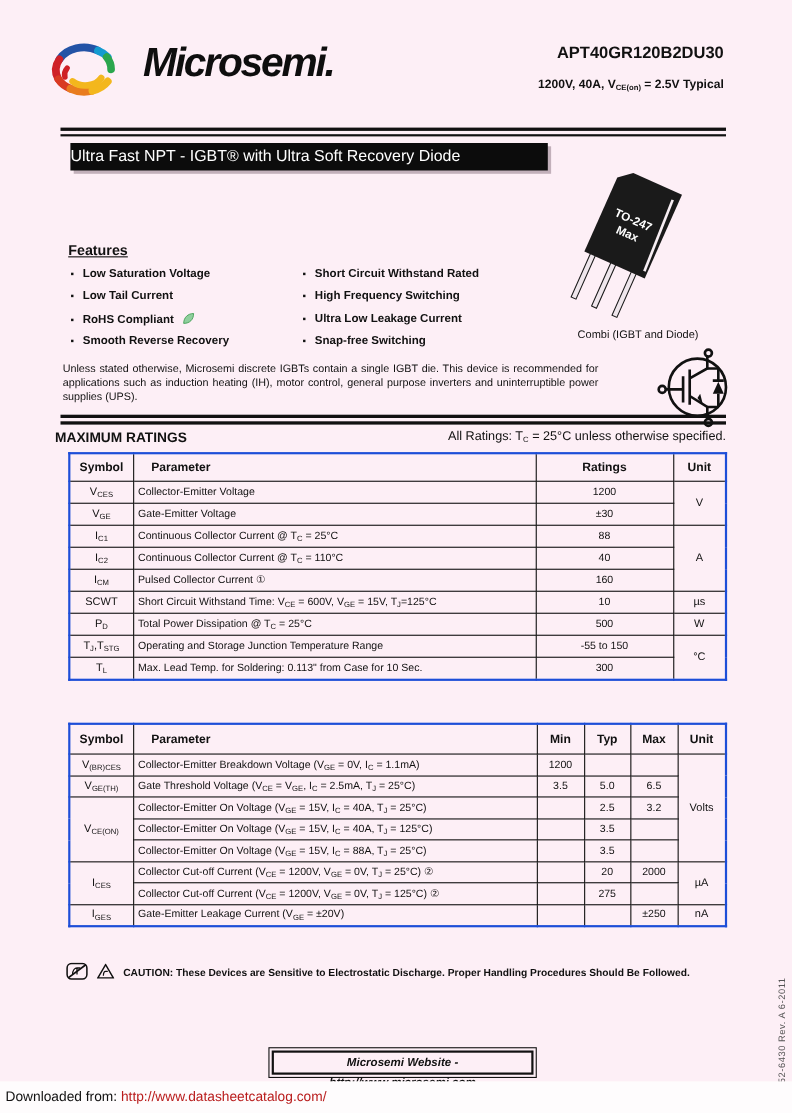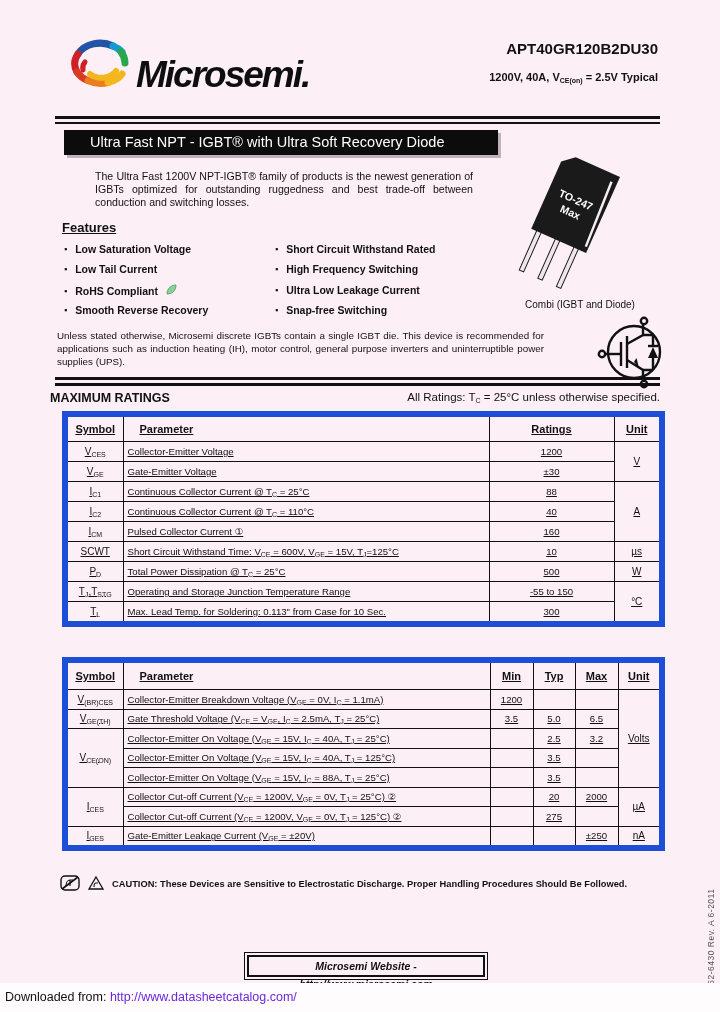--- a/index.html
+++ b/index.html
@@ -2,51 +2,51 @@
 <html><head>
 <meta charset="utf-8">
 <style>
   html,body{margin:0;padding:0;}
   body{font-family:"Liberation Sans","DejaVu Sans",sans-serif;color:#111;}
   .page{position:relative;width:720px;height:1012px;background:#fdeff6;overflow:hidden;}
   .abs{position:absolute;}
   sub{font-size:7px;vertical-align:-2px;line-height:0;}
 
   
-  .brand-row{left:68px;top:36px;display:flex;align-items:flex-end;gap:4px;}
+  .brand-row{left:44px;top:36px;display:flex;align-items:flex-start;gap:22px;}
   .brand-text{font-size:37px;font-weight:bold;font-style:italic;letter-spacing:-2px;color:#0e0e0e;}
   .part-number{right:62px;top:40px;font-size:15px;font-weight:bold;}
   .subtitle{right:62px;top:71px;font-size:11px;font-weight:bold;}
   .rule{border-top:3px solid #111;border-bottom:2px solid #111;height:3px;}
   .rule2{border-top:3px solid #111;border-bottom:3px solid #111;height:3px;}
   .header-rule{left:55px;top:116px;width:605px;}
 
   
   .banner{left:64px;top:130px;width:434px;height:25px;background:#0c0c0c;color:#fff;
-          font-size:14.5px;line-height:25px;padding-left:26px;box-sizing:border-box;
+          font-size:14.5px;line-height:25px;box-sizing:border-box;
           box-shadow:3px 3px 0 rgba(60,30,45,0.30);white-space:nowrap;}
 
   .intro{left:95px;top:170px;width:378px;font-size:10.6px;line-height:12.9px;text-align:justify;}
 
   .features-heading{left:62px;top:220px;font-size:13px;font-weight:bold;text-decoration:underline;}
   .feat{position:absolute;display:flex;align-items:center;gap:8px;font-size:10.5px;font-weight:bold;}
   .feat .bullet{font-size:9px;}
 
   .pkg-caption{left:510px;top:299px;width:140px;text-align:center;font-size:10px;}
 
   .desc{left:57px;top:329px;width:487px;font-size:9.8px;line-height:13px;text-align:justify;}
 
   .sec-rule-1{left:55px;top:377px;width:605px;}
   .section-heading{font-size:12.5px;font-weight:bold;}
   .max-heading{left:50px;top:391px;}
   .max-note{right:60px;top:391px;font-size:11.5px;}
 
   table{border-collapse:collapse;table-layout:fixed;}
   table,td,th{border:1px solid #111;}
-  table{border:6px solid #1d4ed8;text-decoration:underline;}
+  table{border:2px solid #1d4ed8;}
   th{font-size:11px;font-weight:bold;}
   td{font-size:9.6px;padding:0 4px;overflow:hidden;white-space:nowrap;}
   .sym{text-align:center;font-size:10px;padding:0 1px;}
   .ctr{text-align:center;}
   .unit{text-align:center;font-size:10px;}
   .max-table{left:62px;top:411px;width:597px;}
   .max-table th{height:22px;}
   .max-table td{height:19px;}
   .static-heading{left:62px;top:639px;}
   .static-table{left:62px;top:657px;width:597px;}
@@ -57,21 +57,21 @@
   .caution{left:60px;top:848px;display:flex;align-items:center;gap:8px;font-size:9.3px;font-weight:bold;margin-top:27px;}
 
   .footer-box{left:247px;top:955px;width:234px;height:18px;border:2px solid #111;outline:1px solid #111;outline-offset:2px;
               background:#fdeff6;text-align:center;font-size:10.5px;font-weight:bold;font-style:italic;line-height:18px;}
 
   .side-note{right:4px;top:866px;height:124px;writing-mode:vertical-rl;transform:rotate(180deg);
              font-size:8.5px;color:#555;letter-spacing:0.5px;white-space:nowrap;}
 
   .bottom-strip{left:0;top:983px;width:720px;height:29px;background:#fefcfd;}
   .downloaded{left:5px;top:990px;font-size:12.5px;}
-  .downloaded a{color:#6d28d9;text-decoration:none;}
+  .downloaded a{color:#b91c1c;text-decoration:none;}
 </style>
 </head>
 <body>
 
 <div class="page">
 
   <div class="abs brand-row">
     <span>
       <svg width="64" height="56" viewBox="0 0 64 56">
         <g fill="none" stroke-linecap="round">
@@ -88,21 +88,20 @@
       </svg>
     </span>
     <span class="brand-text">Microsemi.</span>
   </div>
   <div class="abs part-number">APT40GR120B2DU30</div>
   <div class="abs subtitle">1200V, 40A, V<sub>CE(on)</sub> = 2.5V Typical</div>
   <div class="abs rule header-rule"></div>
 
   <div class="abs banner">Ultra Fast NPT - IGBT® with Ultra Soft Recovery Diode</div>
 
-  <div class="abs intro">The Ultra Fast 1200V NPT-IGBT® family of products is the newest generation of IGBTs optimized for outstanding ruggedness and best trade-off between conduction and switching losses.</div>
 
   <div class="abs features-heading">Features</div>
   <div class="feat" style="left:64px;top:243px;">
       <span class="bullet">▪</span>
       <span>Low Saturation Voltage</span>
     </div>
   <div class="feat" style="left:64px;top:263px;">
       <span class="bullet">▪</span>
       <span>Low Tail Current</span>
     </div>

